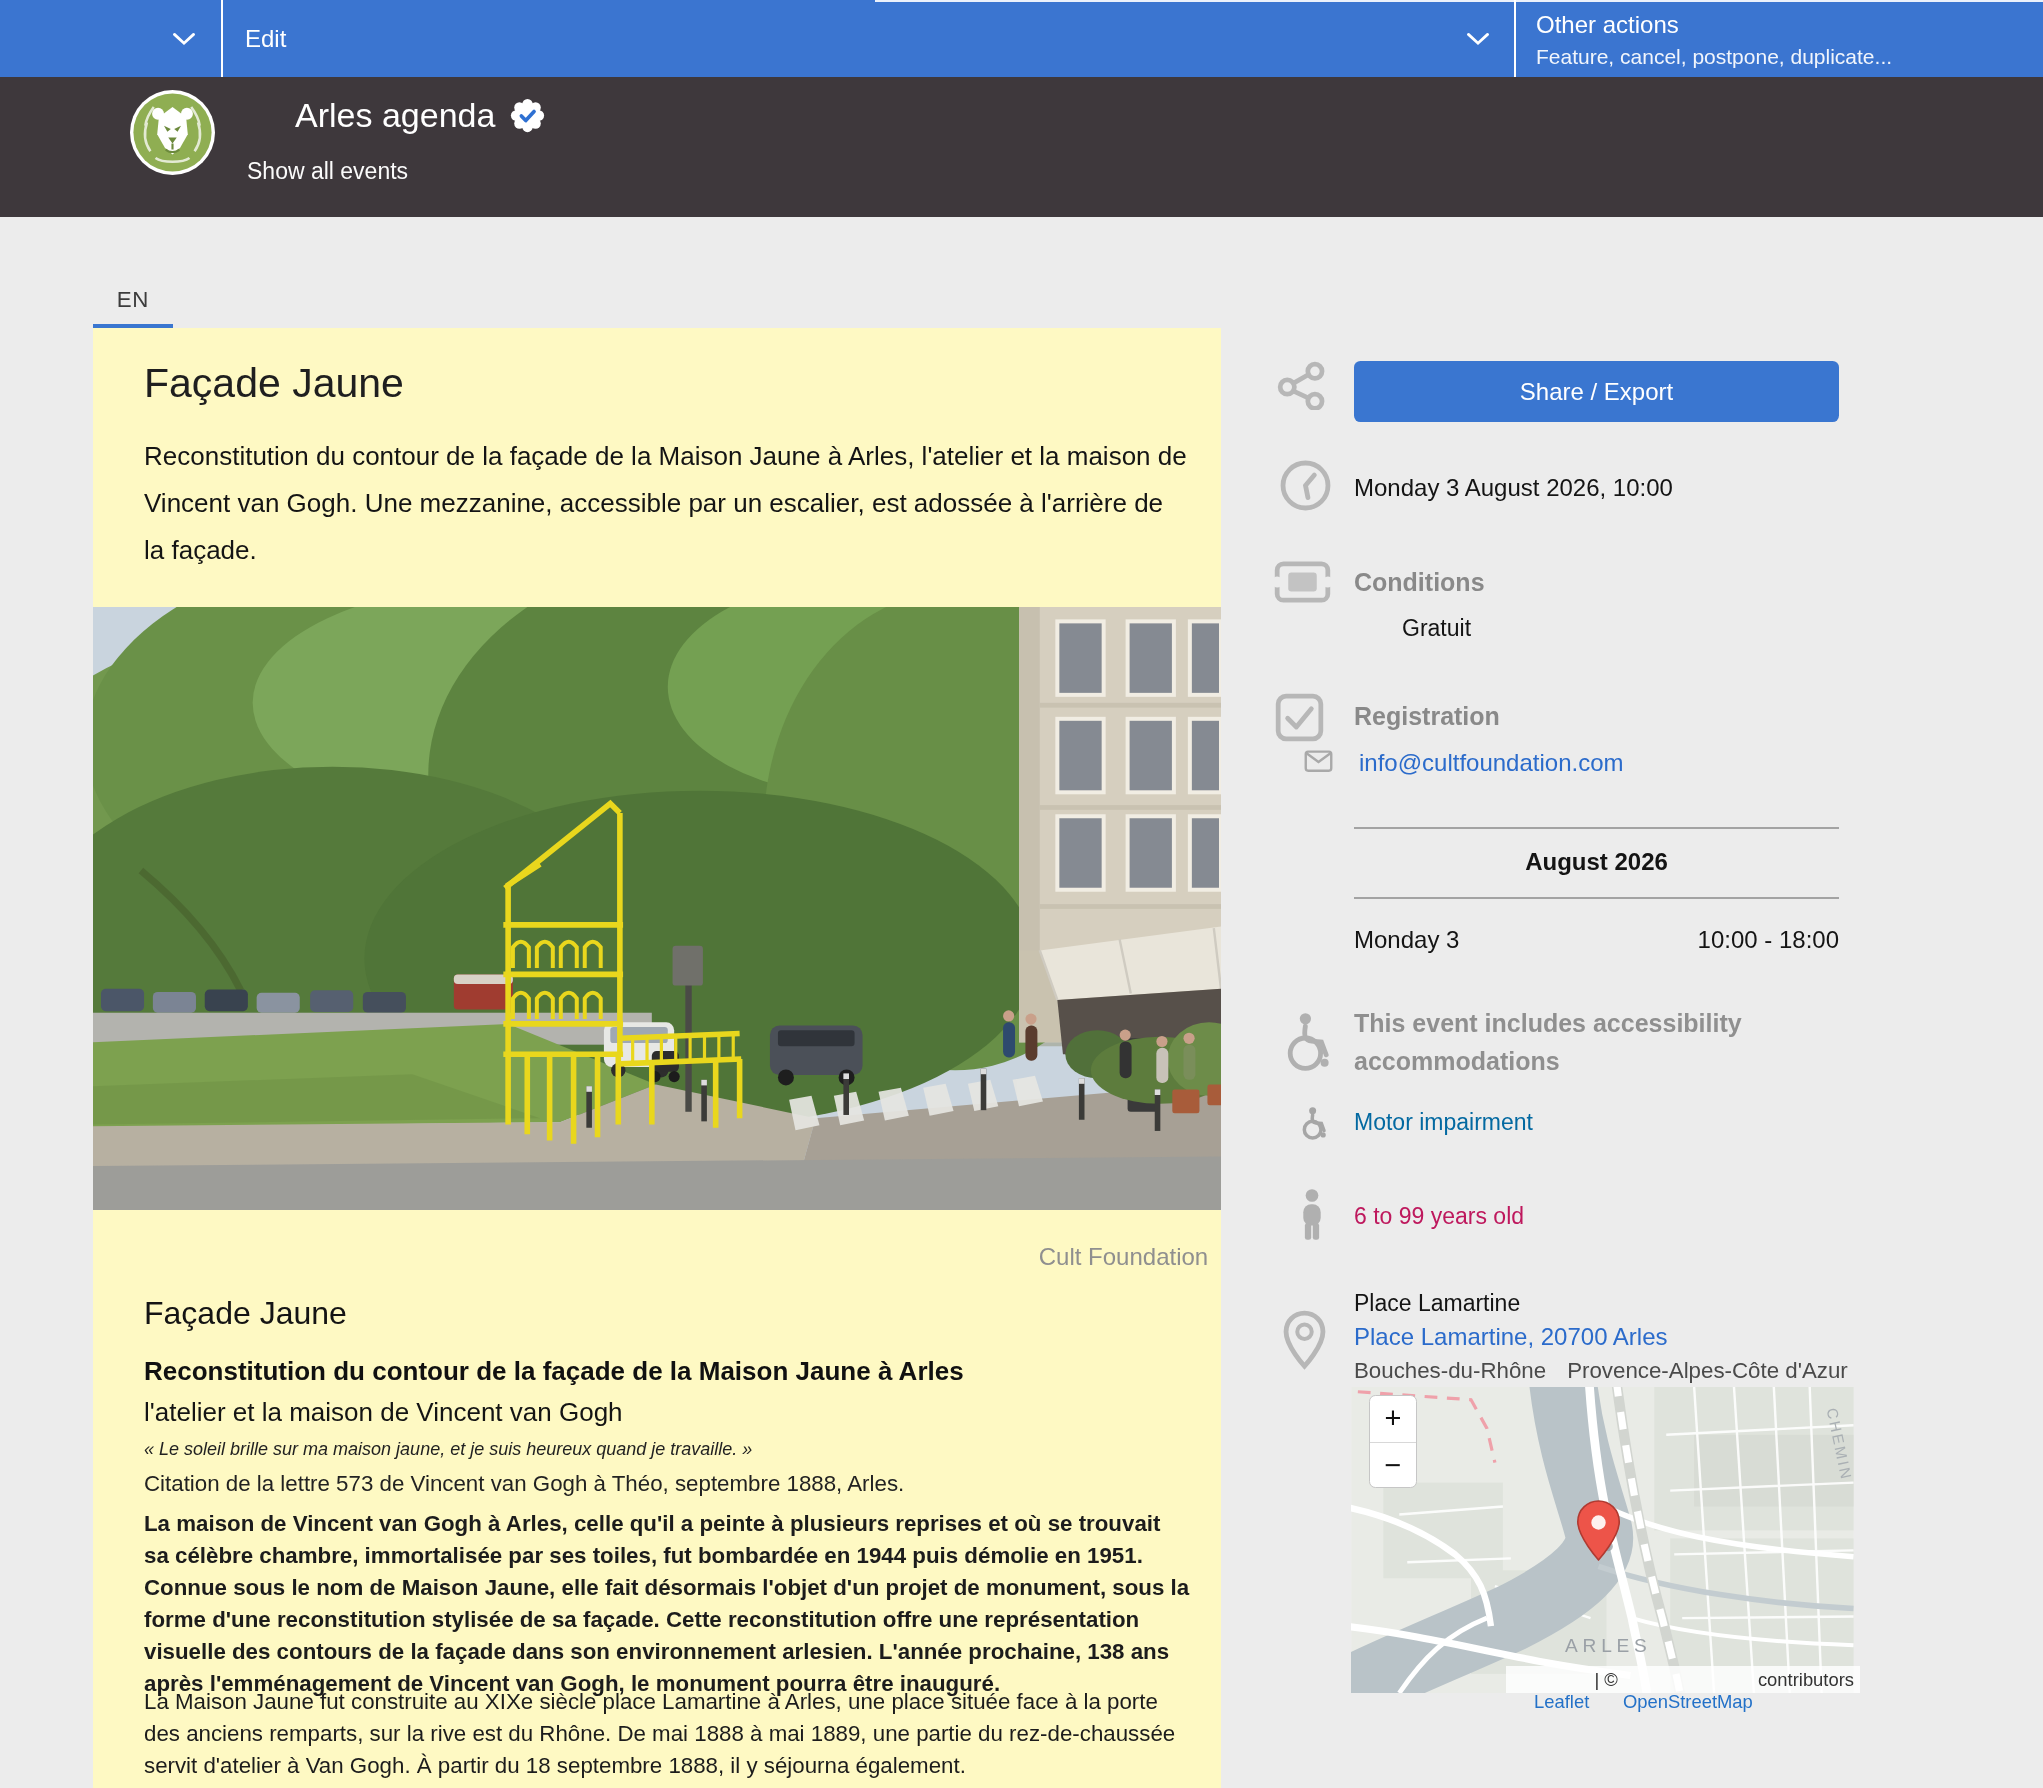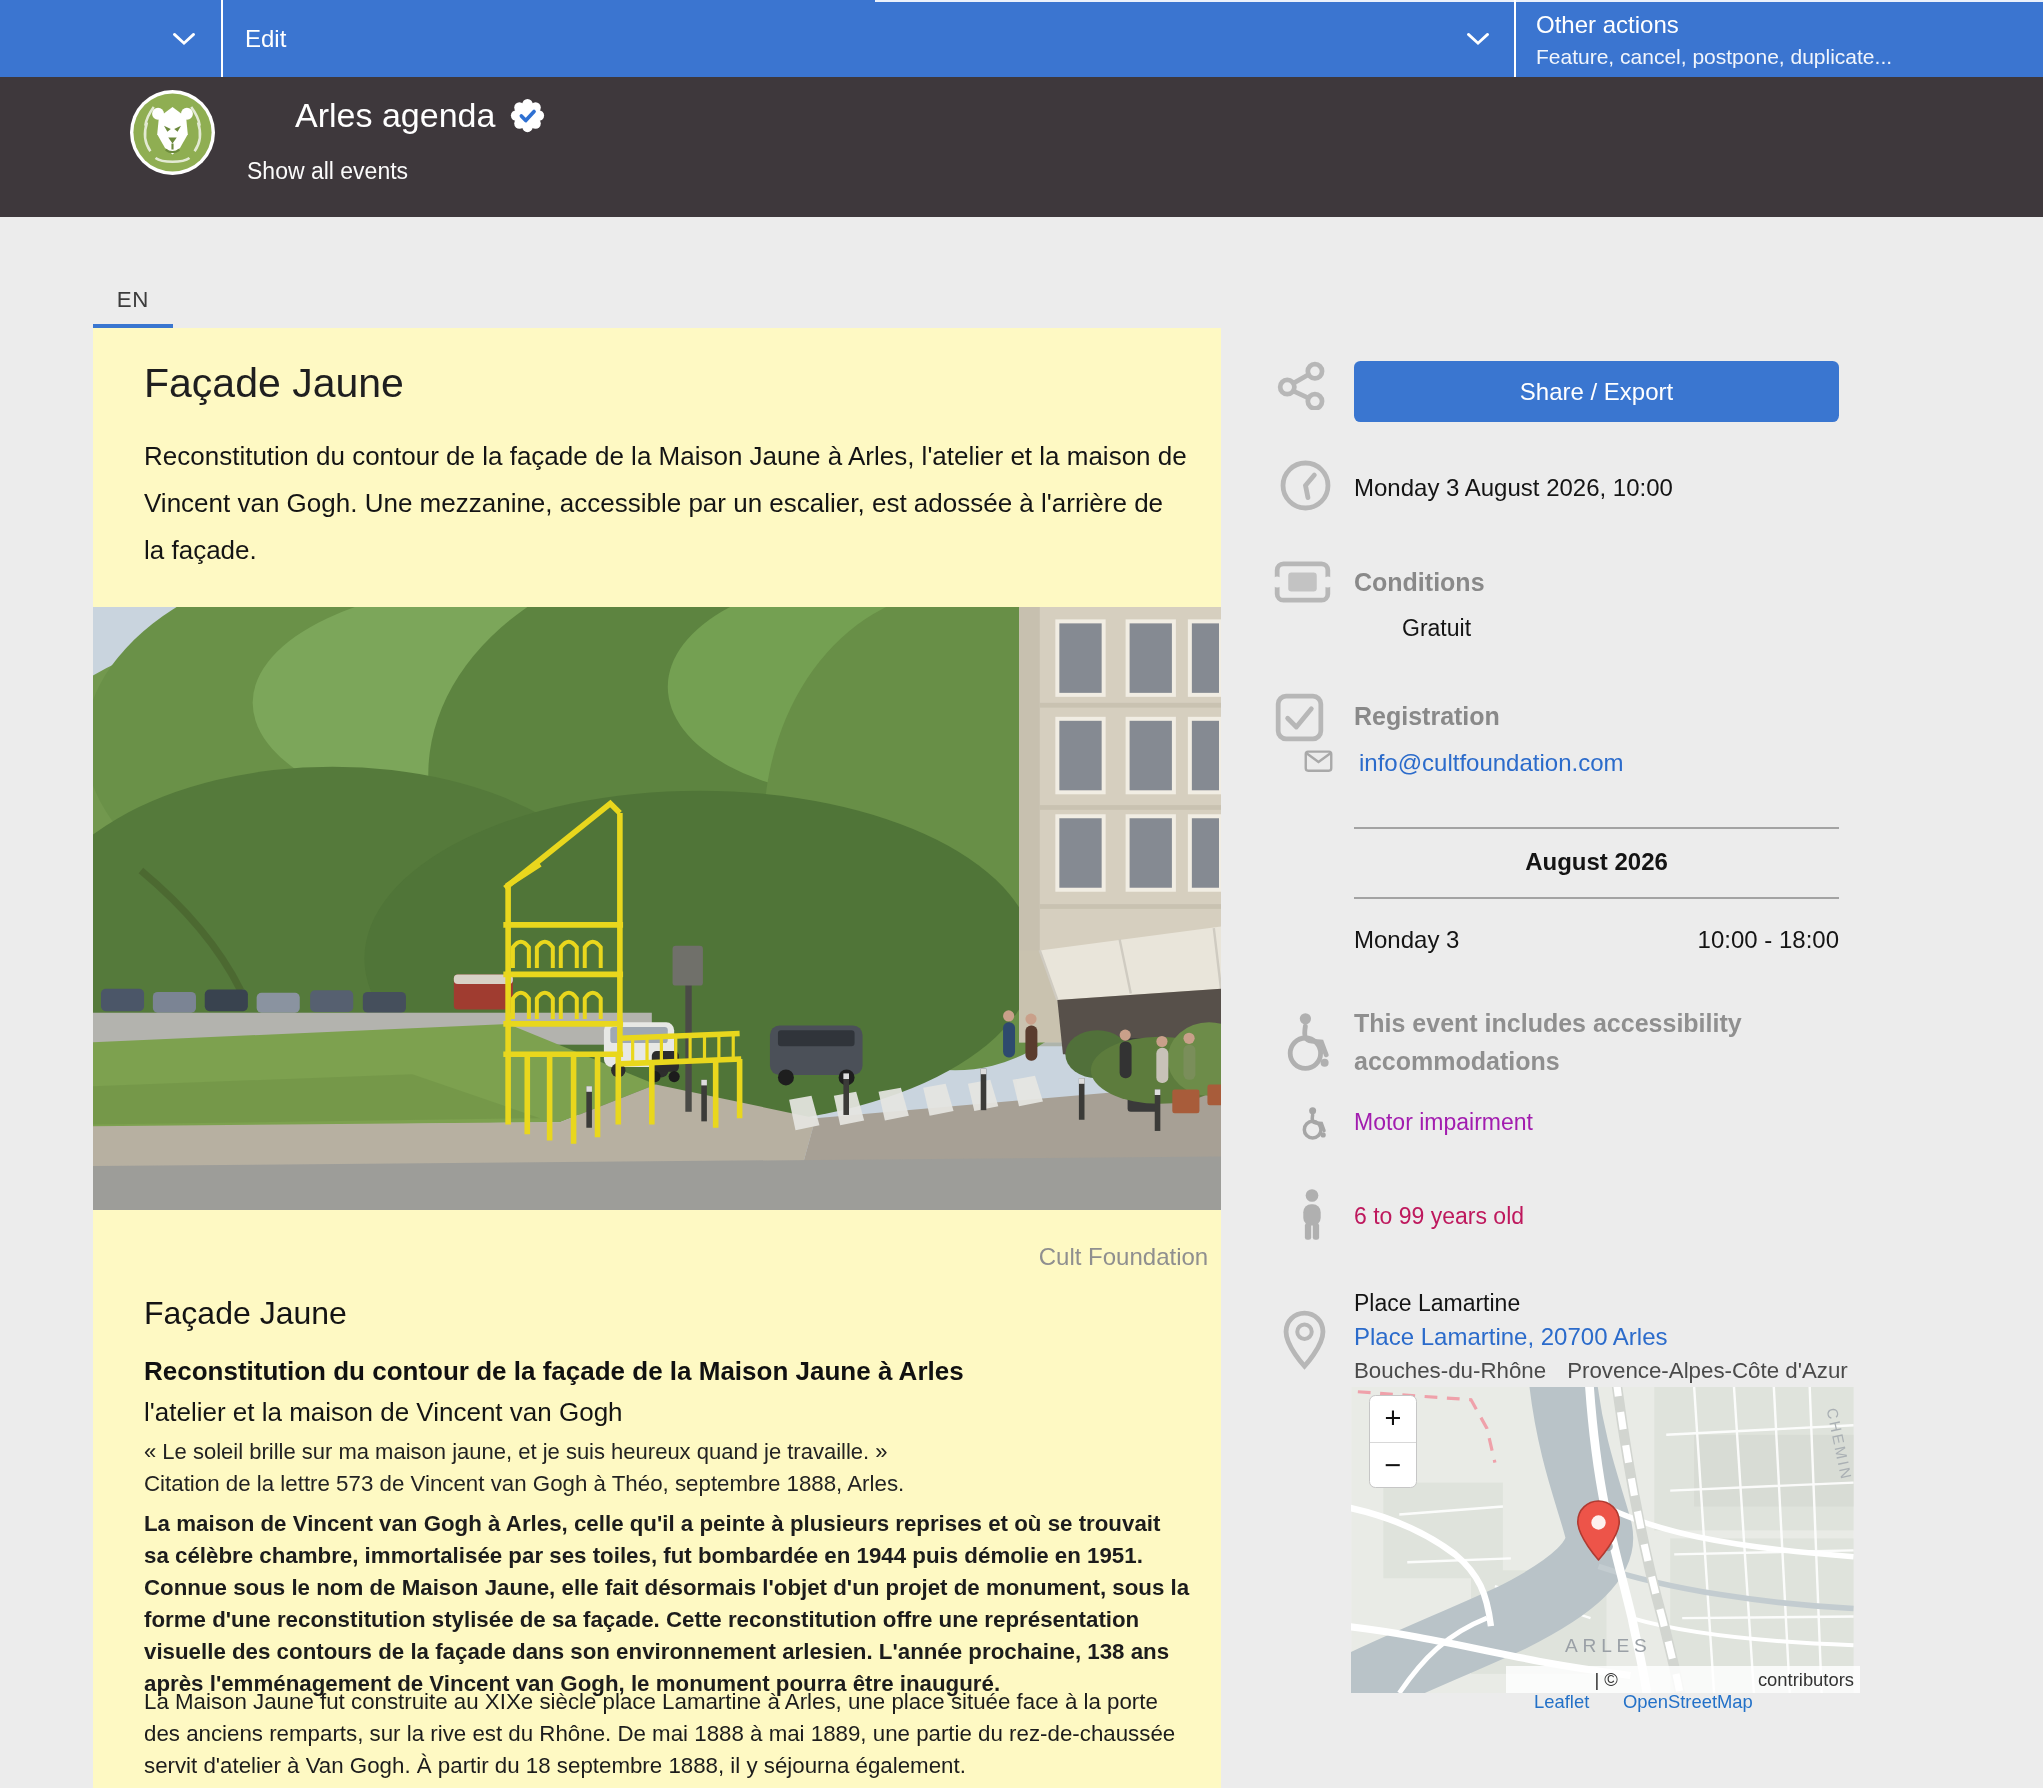--- a/index.html
+++ b/index.html
@@ -27,38 +27,38 @@
   .tab-underline{left:93px;top:324px;width:80px;height:4px;background:#3a76d0;}
   
   .card{left:93px;top:328px;width:1128px;height:1460px;background:#fef9c3;}
   .card h1{position:absolute;left:51px;top:32px;margin:0;font-size:41px;font-weight:400;color:#1f1f1f;}
   .summary{position:absolute;left:51px;top:105px;width:1045px;font-size:26px;line-height:47px;color:#141414;}
   .photo{position:absolute;left:0px;top:279px;width:1128px;height:603px;}
   .credit{position:absolute;right:12.8px;top:915px;font-size:24px;color:#8f8f8f;}
   .sec-h{position:absolute;left:51px;top:967px;margin:0;font-size:32px;font-weight:400;color:#141414;}
   .sub-bold{position:absolute;left:51px;top:1028px;width:1045px;font-size:26px;font-weight:700;color:#111;}
   .sub-reg{position:absolute;left:51px;top:1069px;width:1045px;font-size:26px;color:#141414;}
-  .quote{position:absolute;left:51px;top:1111px;width:1045px;font-size:22px;color:#222;}
+  .quote{position:absolute;left:51px;top:1111px;width:1045px;font-size:18px;font-style:italic;color:#222;}
   .citation{position:absolute;left:51px;top:1143px;width:1045px;font-size:22.3px;color:#222;}
   .para1{position:absolute;left:51px;top:1180px;width:1047px;font-size:22.3px;line-height:32px;color:#1c1c1c;font-weight:bold;}
   .para2{position:absolute;left:51px;top:1358px;width:1047px;font-size:22.3px;line-height:32px;color:#1c1c1c;}
   
   .share-btn{left:1354px;top:361px;width:485px;height:61px;background:#3a76d0;border-radius:6.4px;
              color:#fff;font-size:24px;display:flex;align-items:center;justify-content:center;cursor:pointer;}
   .dt-text{left:1354px;top:474px;font-size:24px;color:#141414;}
   .cond-label{left:1354px;top:568px;font-size:25px;font-weight:700;color:#898989;}
   .cond-value{left:1354px;top:615px;font-size:23px;color:#141414;margin-left:48px;}
   .reg-label{left:1354px;top:702px;font-size:25px;font-weight:700;color:#898989;}
   .reg-email{left:1359px;top:749px;font-size:24px;color:#2b6bcb;cursor:pointer;}
   .divider{left:1354px;width:485px;height:1.6px;background:#a3a3a3;}
   .sched-month{left:1354px;top:848px;width:485px;text-align:center;font-size:24px;font-weight:700;color:#141414;}
   .sched-row{left:1354px;top:926px;width:485px;display:flex;justify-content:space-between;
              font-size:24px;color:#141414;}
   .access-title{left:1354px;top:1004px;width:471px;font-size:25px;font-weight:700;color:#8f8f8f;line-height:38px;}
-  .access-item{left:1354px;top:1109px;font-size:23px;color:#a21caf;}
+  .access-item{left:1354px;top:1109px;font-size:23px;color:#0369a1;}
   .age-text{left:1354px;top:1203px;font-size:23px;color:#be185d;}
   .loc-name{left:1354px;top:1290px;font-size:23px;color:#141414;}
   .loc-link{left:1354px;top:1323px;font-size:24px;color:#2b6bcb;cursor:pointer;}
   .loc-region{left:1354px;top:1358px;font-size:22.3px;color:#4a4a4a;}
   .loc-region span{margin-right:21px;}
   
   .map{left:1351px;top:1387px;width:503px;height:306px;cursor:grab;}
   .zoomctl{left:1369px;top:1395px;width:46px;height:91px;background:#ffffff;border:1.6px solid #c6c6c6;
            border-radius:6.4px;overflow:hidden;}
   .zoomctl .zbtn{width:100%;height:50%;display:flex;align-items:center;justify-content:center;

